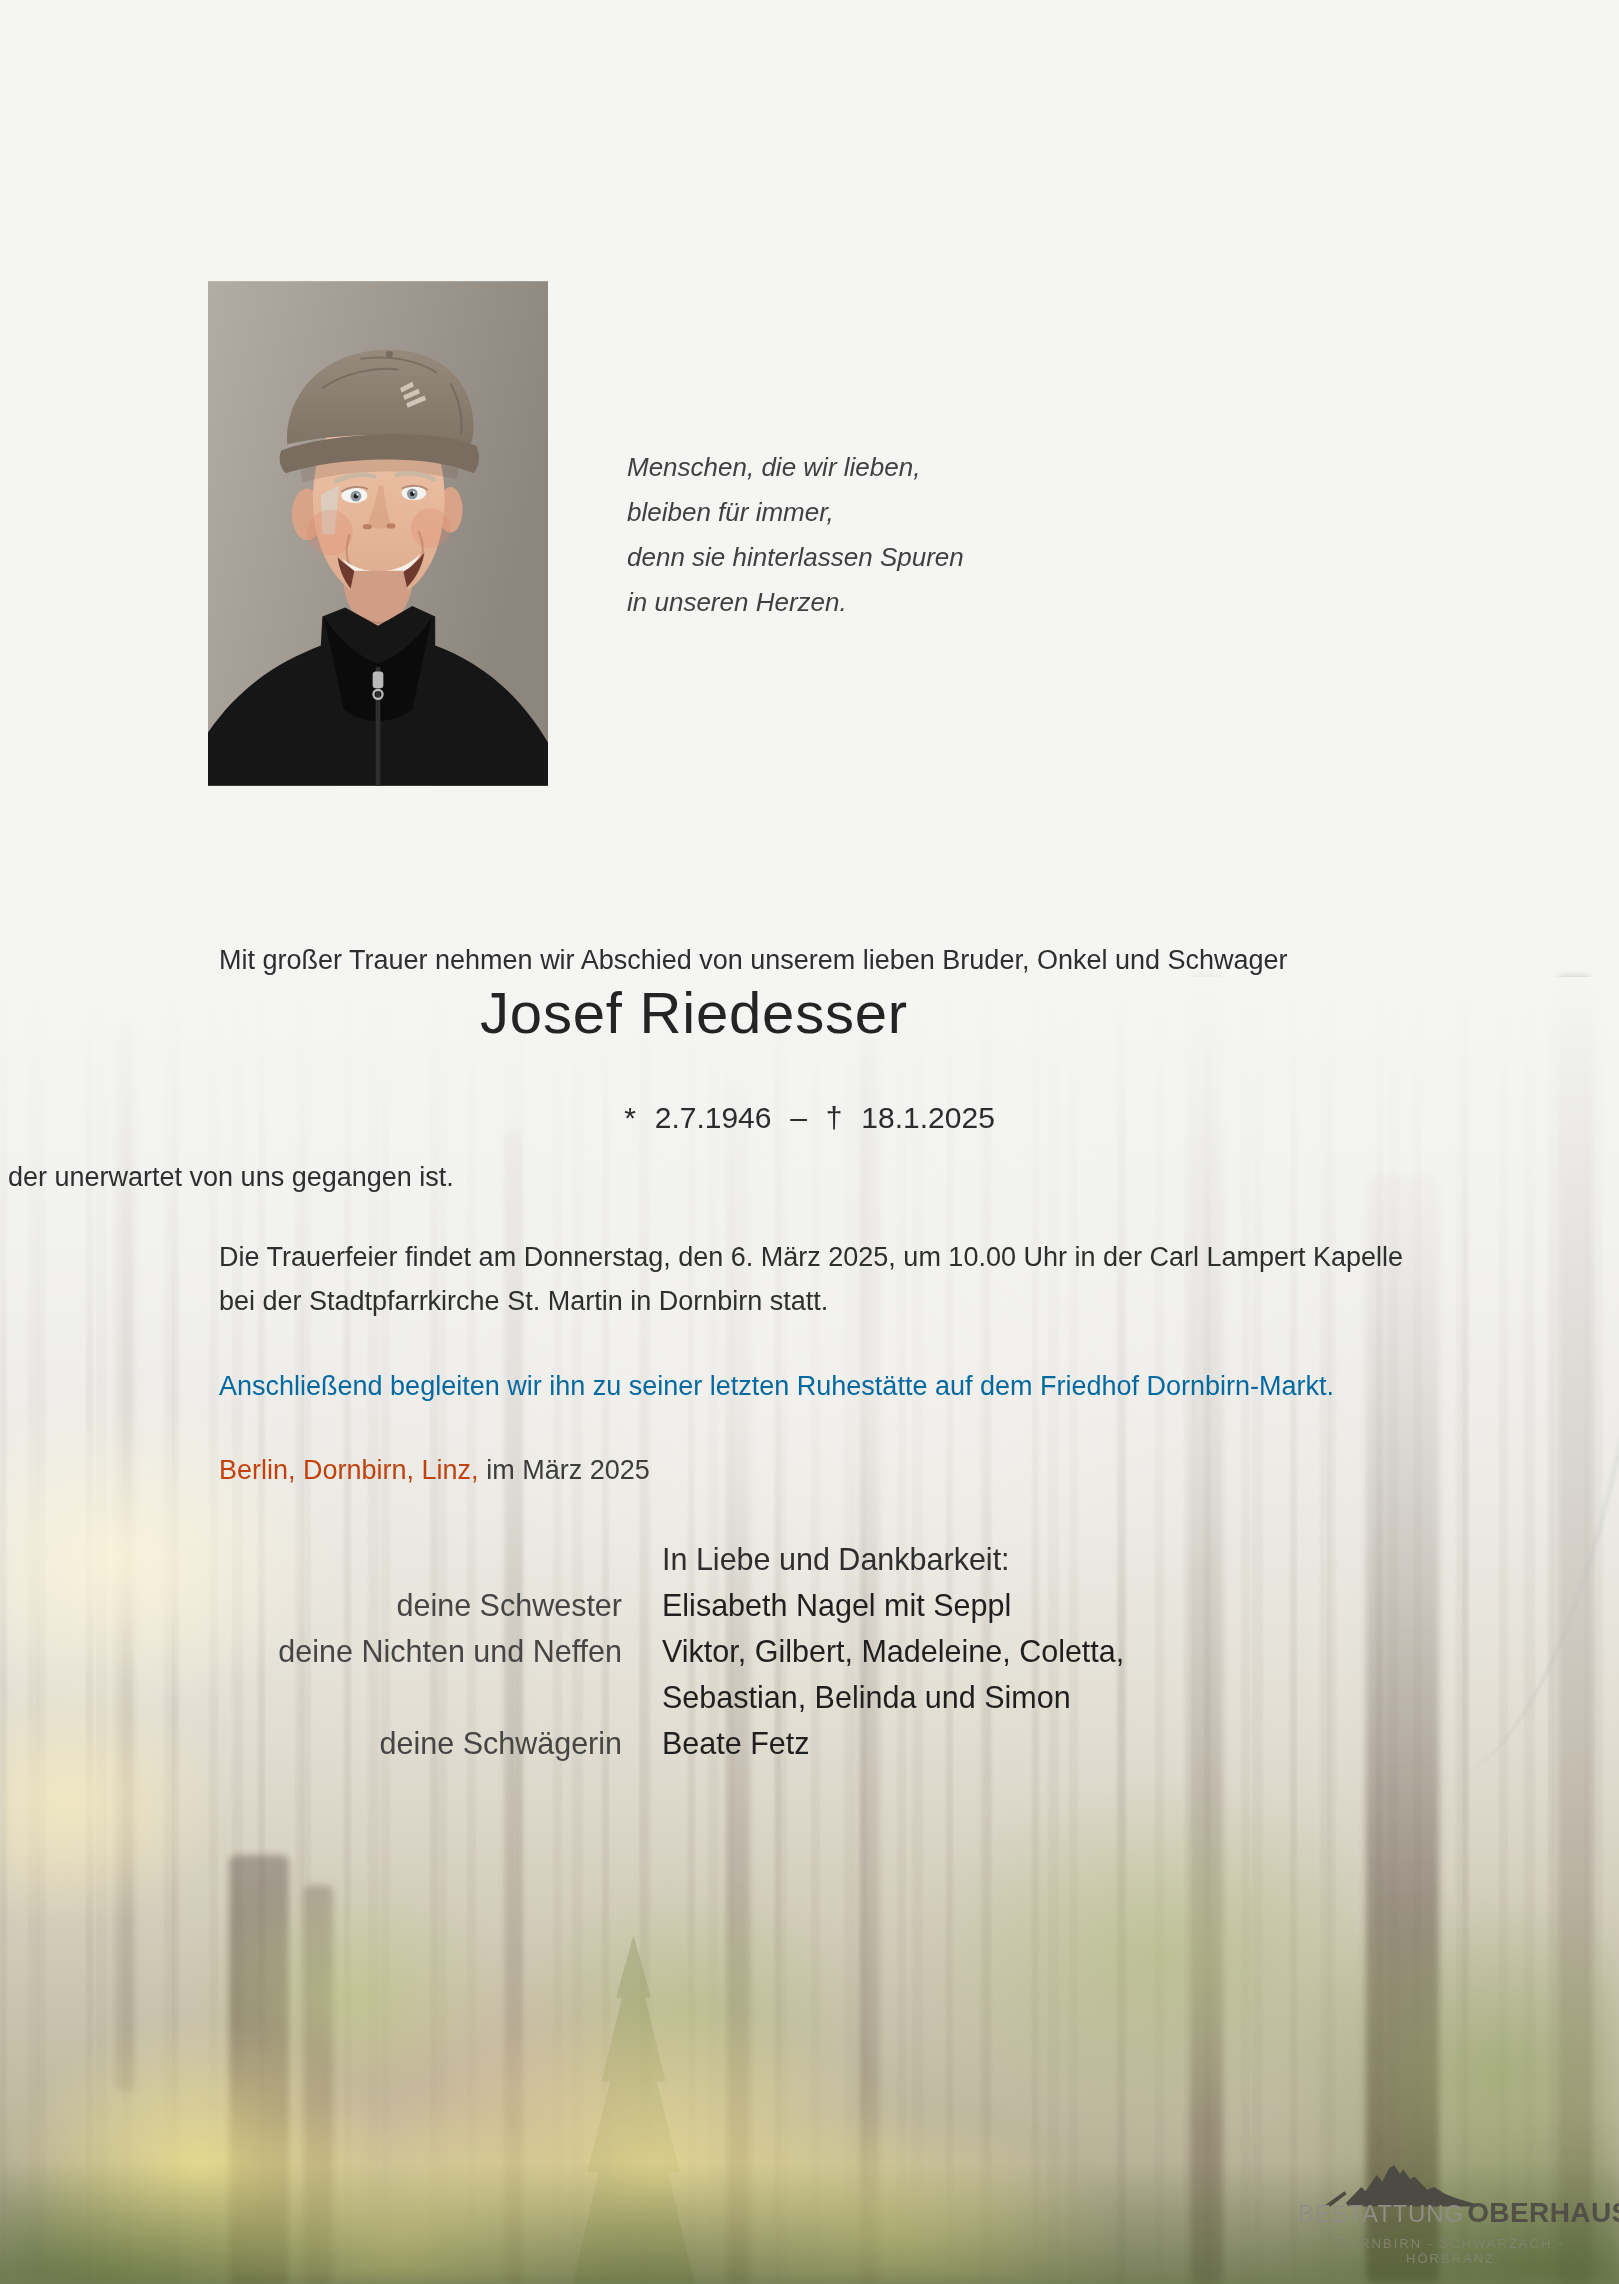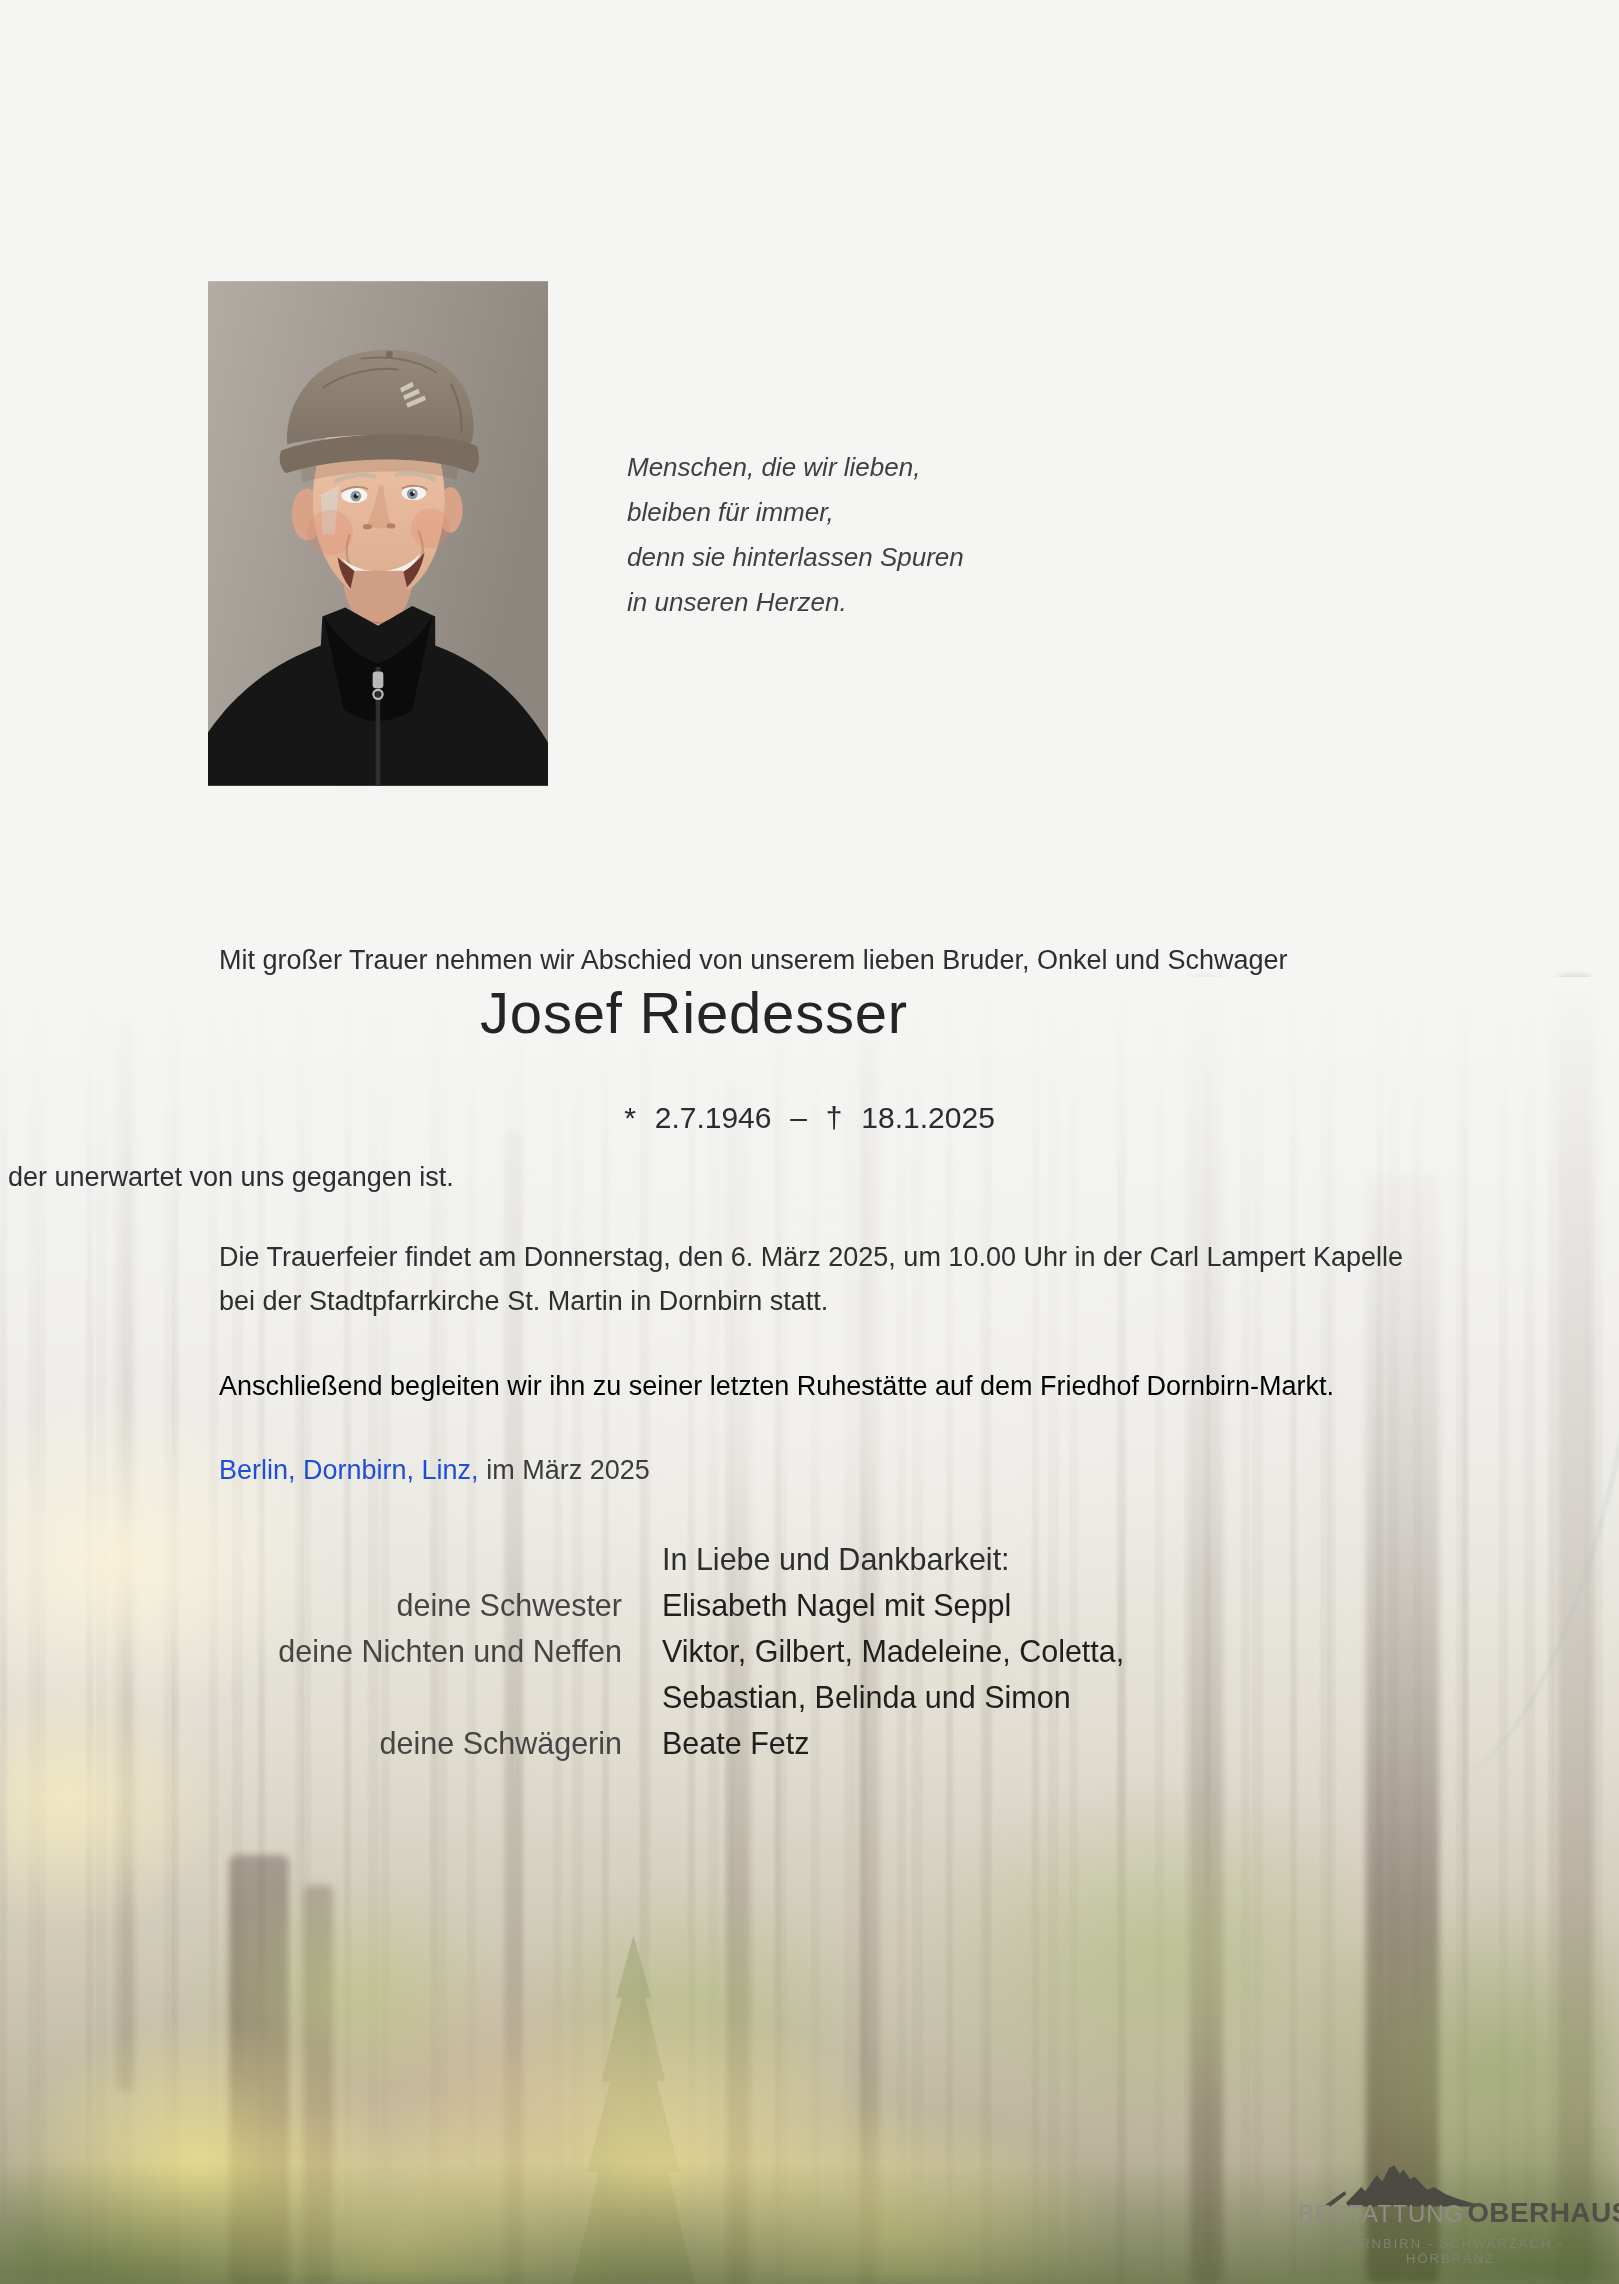--- a/index.html
+++ b/index.html
@@ -75,23 +75,23 @@
   .name { left:0; top:979px; width:1388px; text-align:center; z-index:5;
     font-size:58px; color:#242424; font-weight:400; letter-spacing:0.8px; }
 
   .dates { left:0; top:1078px; width:1619px; text-align:center; z-index:5;
     font-size:30px; color:#2c2c2c; word-spacing:0.35em; font-weight:300;margin-top:23px; }
 
   .passing { left:8px; top:1162px; width:1619px; text-align:left; z-index:5;
     font-size:27px; color:#2e2e2e; font-weight:300; }
 
   .service { left:219px; top:1235px; z-index:5; font-size:27px; line-height:44px; color:#2e2e2e; font-weight:300; }
-  .burial  { left:219px; top:1371px; z-index:5; font-size:27px; color:#000000; font-weight:300;text-align:right; }
+  .burial  { left:219px; top:1371px; z-index:5; font-size:27px; color:#0369a1; font-weight:300;text-align:right; }
   .closing { left:219px; top:1455px; z-index:5; font-size:27px; font-weight:300; }
-  .closing .places { color:#1d4ed8; }
+  .closing .places { color:#c2410c; }
   .closing .when   { color:#3c3c3c; margin-left:7.6px; }
 
   .mourners { left:219px; top:1536px; z-index:5; display:grid;
     grid-template-columns:403px auto; column-gap:40px; font-size:30.5px; line-height:46px; }
   .mourners .role  { text-align:right; color:#454545; font-weight:300; }
   .mourners .names { color:#1f1f1f; }
   .mourners .head  { color:#2e2e2e; font-weight:300; }
 
   
   .logo { left:1298px; top:2159px; width:305px; z-index:5; text-align:center; color:#4c4b43; }

